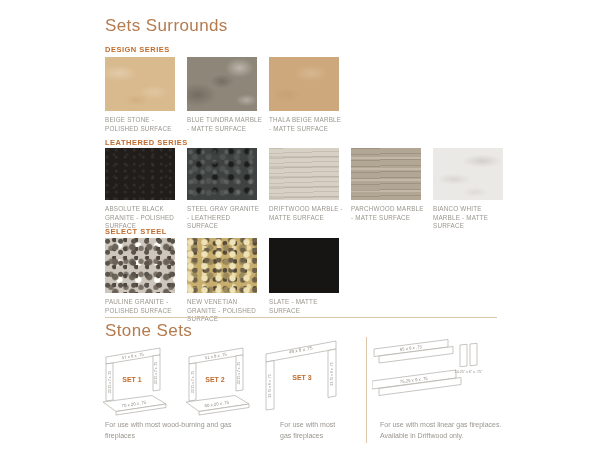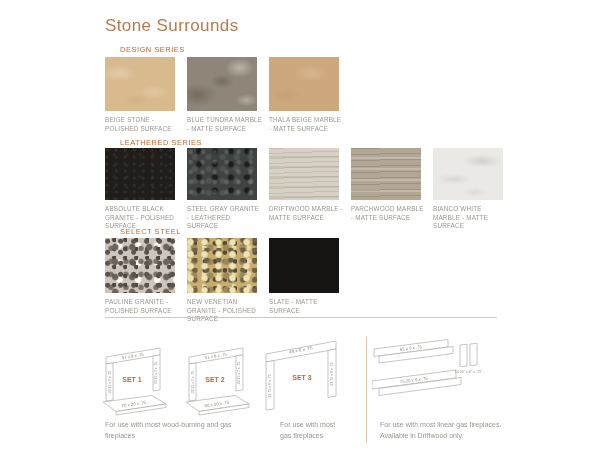--- a/index.html
+++ b/index.html
@@ -5,22 +5,22 @@
   html,body { margin:0; padding:0; background:#ffffff; }
   .page {
     position:relative; width:600px; height:450px; background:#ffffff;
     font-family:"Liberation Sans", sans-serif; overflow:hidden;
   }
   .section-title {
     position:absolute; left:105px; font-size:17px; letter-spacing:.4px;
     color:#b57a4e; font-weight:400;
   }
   .series-label {
-    position:absolute; left:105px; font-size:7.5px; font-weight:normal;
-    letter-spacing:.5px; color:#c06b2c;margin-left:15px;
+    position:absolute; left:105px; font-size:7.5px; font-weight:bold;
+    letter-spacing:.5px; color:#c06b2c;
   }
   .row { position:absolute; left:105px; display:flex; gap:12px; }
   .col { width:70px; }
   .sw { width:70px; height:54px; margin-bottom:5px; }
   .row2 .sw { height:52px; }
   .row3 .sw { height:55px; }
   .sw-label {
     width:76px; font-size:6.3px; line-height:1.35; letter-spacing:.2px;
     color:#9a968f; text-transform:uppercase;
   }
@@ -80,21 +80,21 @@
   .set-svg text { font-family:"Liberation Sans", sans-serif; fill:#8f8b85; }
   .set-svg .set-name { font-weight:bold; }
 
   .caption { position:absolute; font-size:7px; line-height:1.55; color:#9a968f; }
 </style>
 </head>
 <body>
 
 <div class="page">
 
-  <div class="section-title" style="top: 16px; color: rgb(181, 122, 78);">Stone Surrounds</div>
+  <div class="section-title" style="top: 16px; color: rgb(181, 122, 78);">Sets Surrounds</div>
 
   <div class="series-label" style="top: 45px; color: rgb(192, 107, 44);">DESIGN SERIES</div>
 
   <div class="row row1" style="top:57px">
     <div class="col">
       <div class="sw t-beige" style="background-color: rgb(217, 186, 142);"></div>
       <div class="sw-label">BEIGE STONE - POLISHED SURFACE</div>
     </div>
     <div class="col">
       <div class="sw t-tundra" style="background-color: rgb(141, 134, 121);"></div>
@@ -143,20 +143,21 @@
       <div class="sw-label">NEW VENETIAN GRANITE - POLISHED SURFACE</div>
     </div>
     <div class="col">
       <div class="sw t-slate" style="background-color: rgb(23, 21, 19);"></div>
       <div class="sw-label">SLATE - MATTE SURFACE</div>
     </div>
   </div>
 
   <div class="hdivider"></div>
 
+  <div class="section-title" style="top: 321px; color: rgb(181, 122, 78);">Stone Sets</div>
 
   <svg class="set-svg" style="left:103px; top:344px" width="64" height="72" viewBox="0 0 64 72">
     <polygon points="3,13 57,4 57,11 3,20"></polygon>
     <polygon points="3,20 10,19 10,56 3,57"></polygon>
     <polygon points="50,11.7 57,11 57,46 50,47"></polygon>
     <polygon points="0,58 49,51.5 63,60 13,67.5"></polygon>
     <polygon points="13,67.5 63,60 63,63.5 13,71"></polygon>
     <text transform="translate(30,13.5) rotate(-9.5)" text-anchor="middle" font-size="4.3">57 x 8 x .75</text>
     <text transform="translate(7.6,38) rotate(-90)" text-anchor="middle" font-size="3.4">33.75 x 7 x .75</text>
     <text transform="translate(53.6,29) rotate(-90)" text-anchor="middle" font-size="3.4">33.75 x 7 x .75</text>

